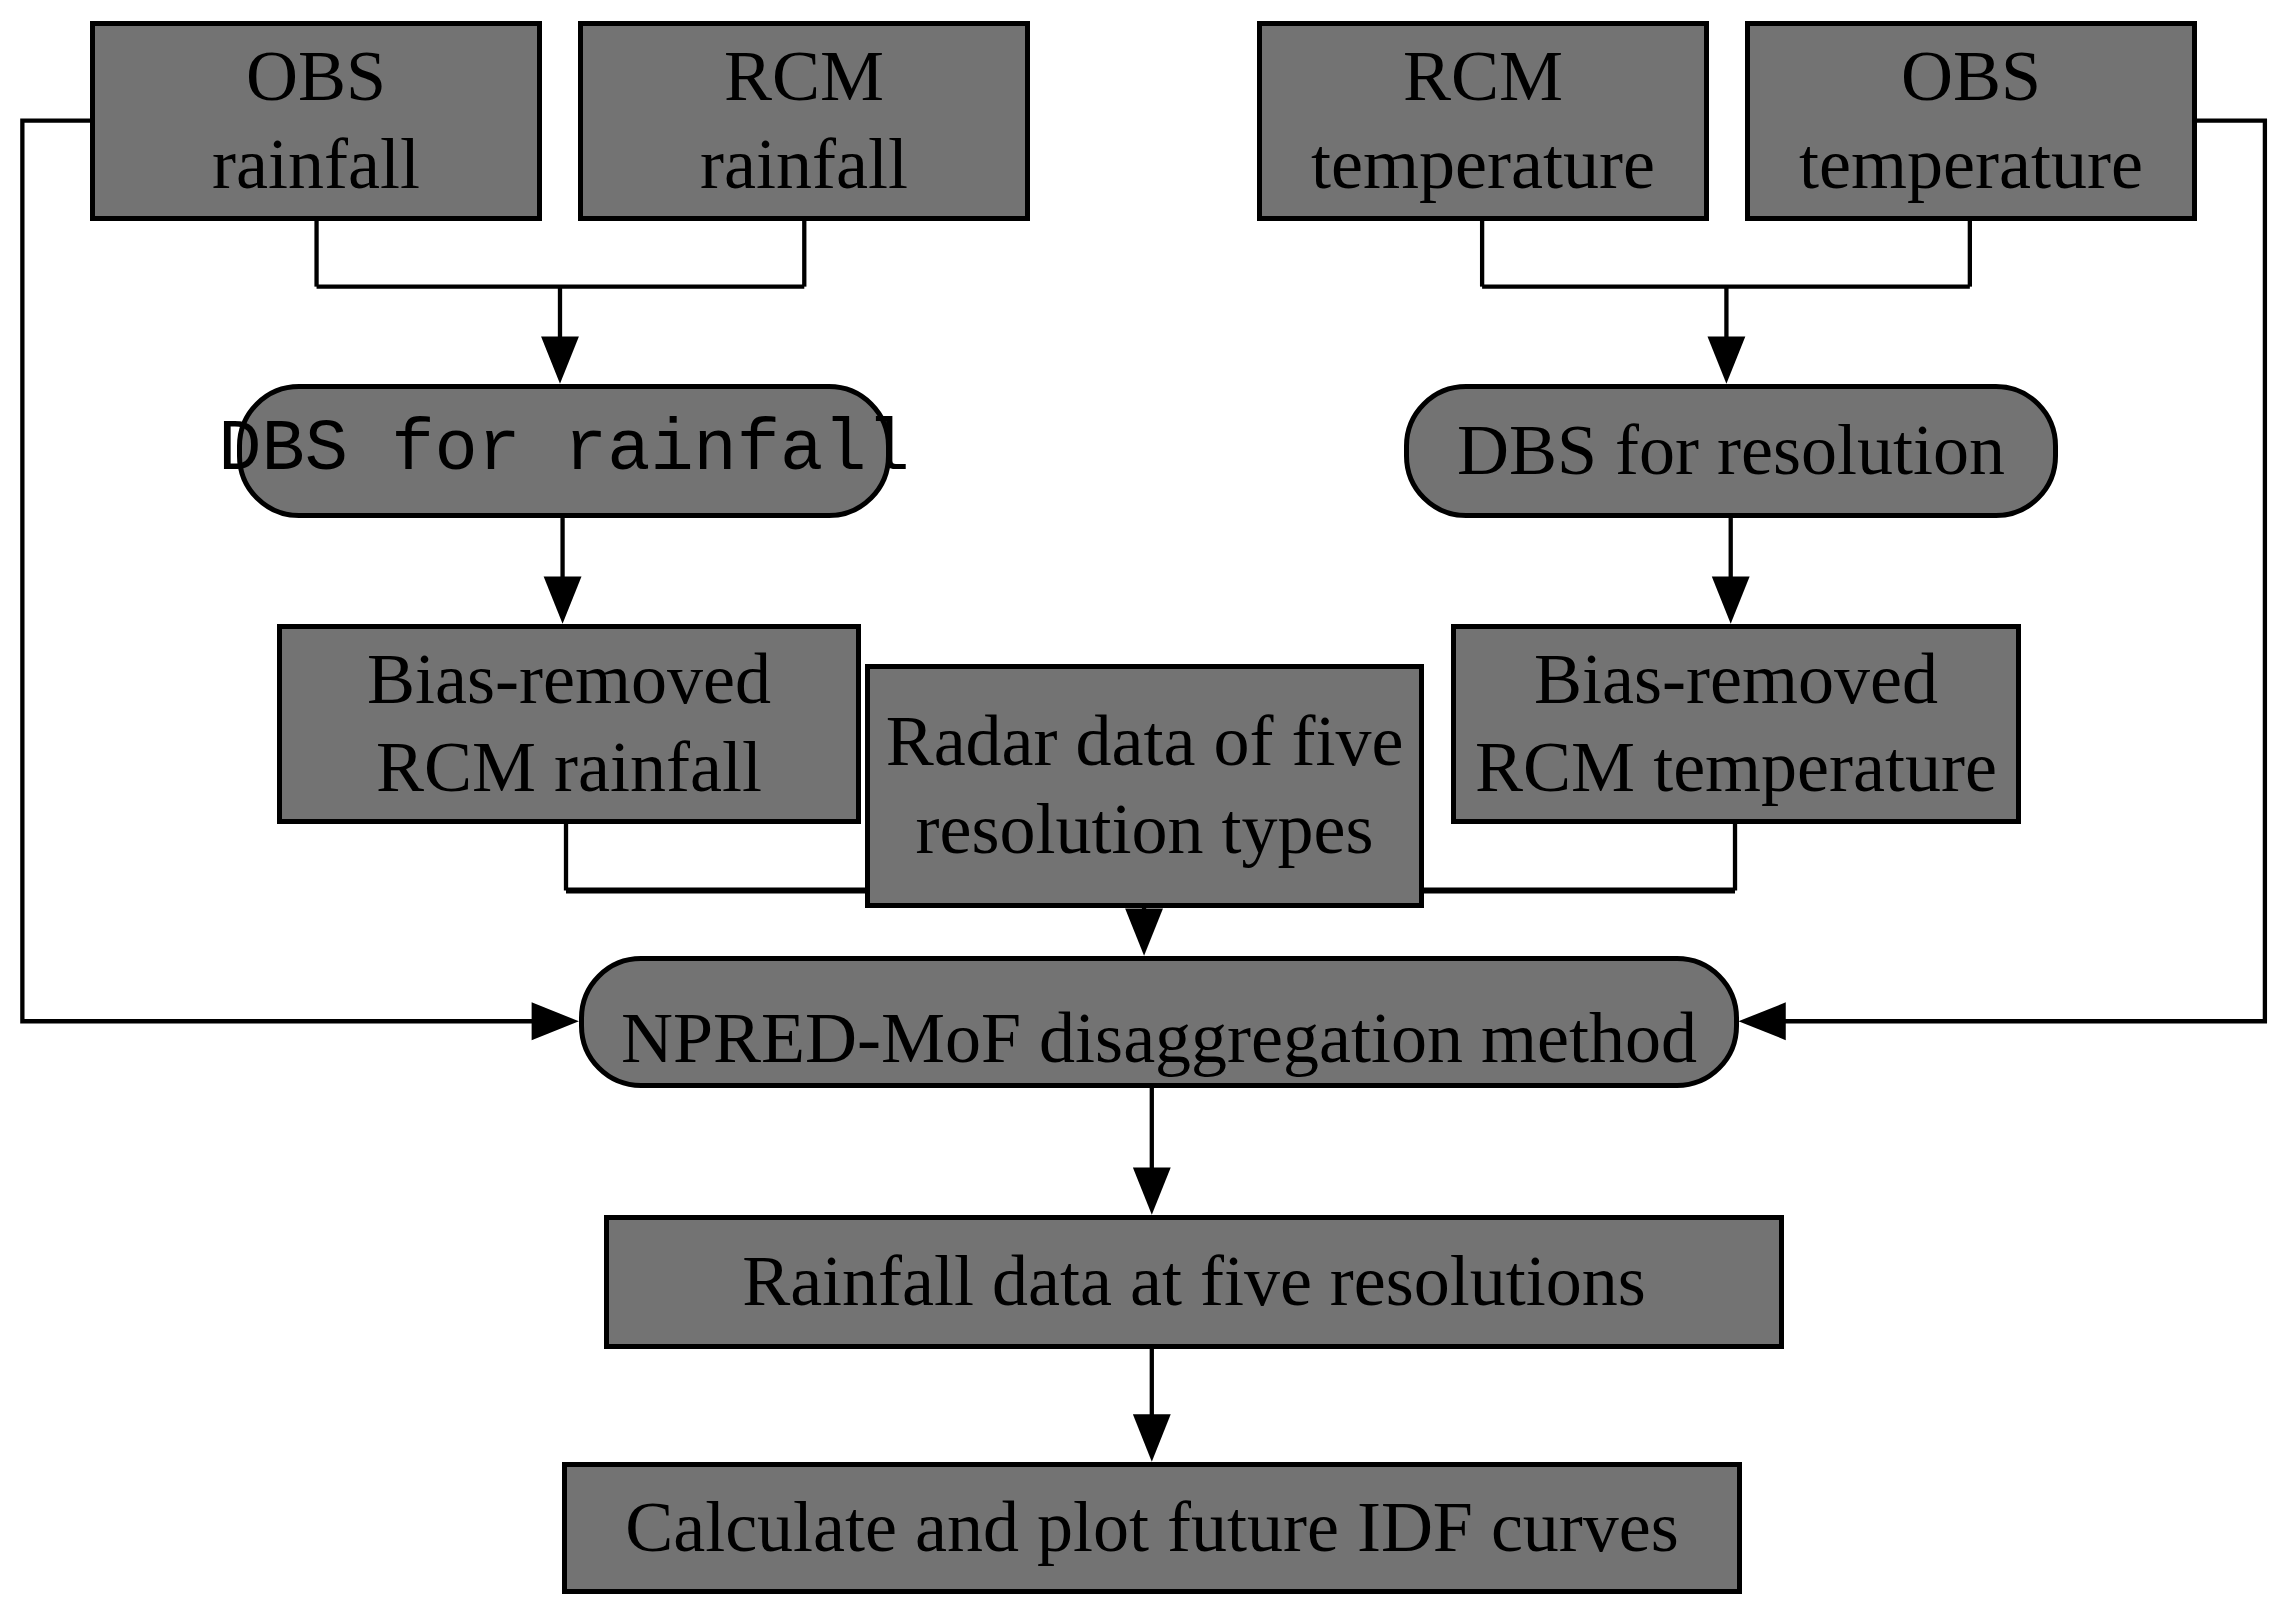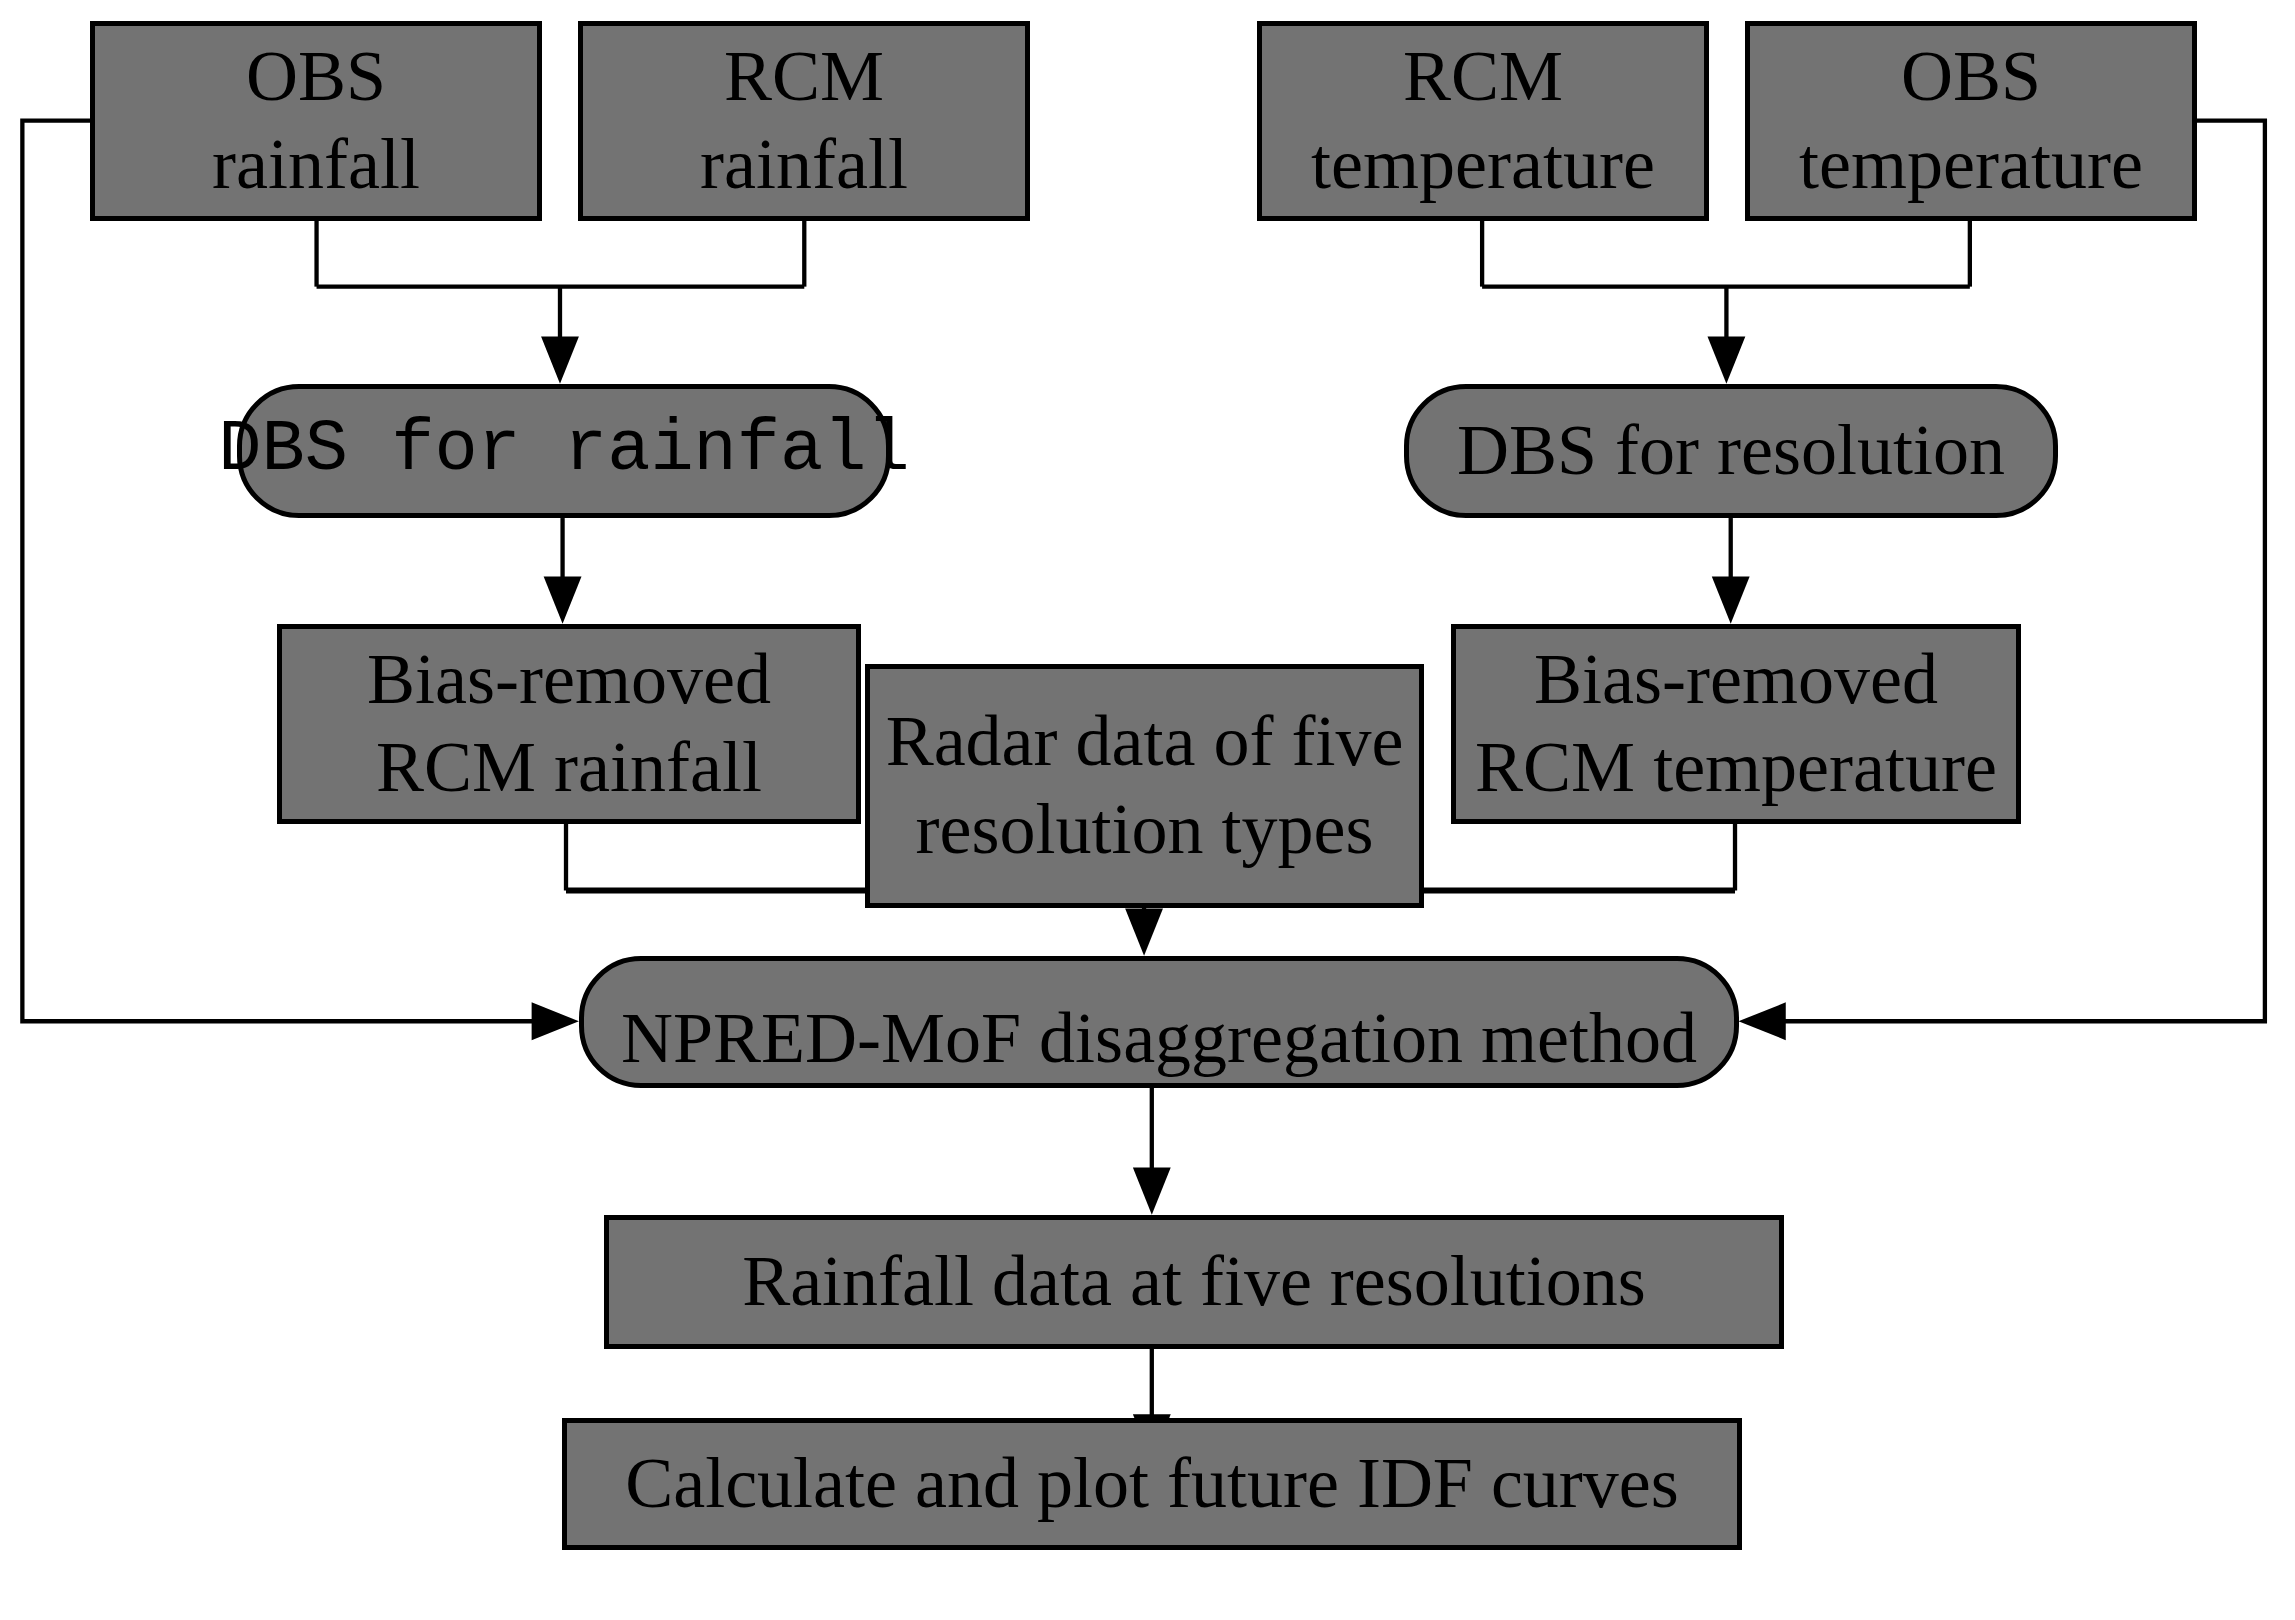--- a/index.html
+++ b/index.html
@@ -48,21 +48,21 @@
   .n-dbs-rainfall      { left: 237px;  top: 384px;  width: 654px;  height: 134px; font-family: Liberation Mono, monospace; }
   .n-dbs-temperature   { left: 1404px; top: 384px;  width: 654px;  height: 134px; }
   
   .n-bias-rainfall     { left: 277px;  top: 624px;  width: 584px;  height: 200px; }
   .n-radar-data        { left: 865px; top: 624px;  width: 559px;  height: 244px; margin-top: 40px; }
   .n-bias-temperature  { left: 1451px; top: 624px;  width: 570px;  height: 200px; }
   
   .n-npred             { left: 579px;  top: 956px; width: 1160px; height: 132px; justify-content: flex-end; }
   
   .n-rainfall-five     { left: 562px;  top: 1215px; width: 1180px; height: 134px; margin-left: 42px; }
-  .n-calc-idf          { left: 562px;  top: 1418px; width: 1180px; height: 132px; }
+  .n-calc-idf          { left: 562px;  top: 1462px; width: 1180px; height: 132px; }
 </style>
 </head>
 <body>
 
 <div id="canvas">
 
   <svg id="connectors" width="2295" height="1621" viewBox="0 0 2668 1884" xmlns="http://www.w3.org/2000/svg">
     <g stroke="#000000" stroke-width="5" fill="none">
 
       <path d="M368,256 V333"></path>

